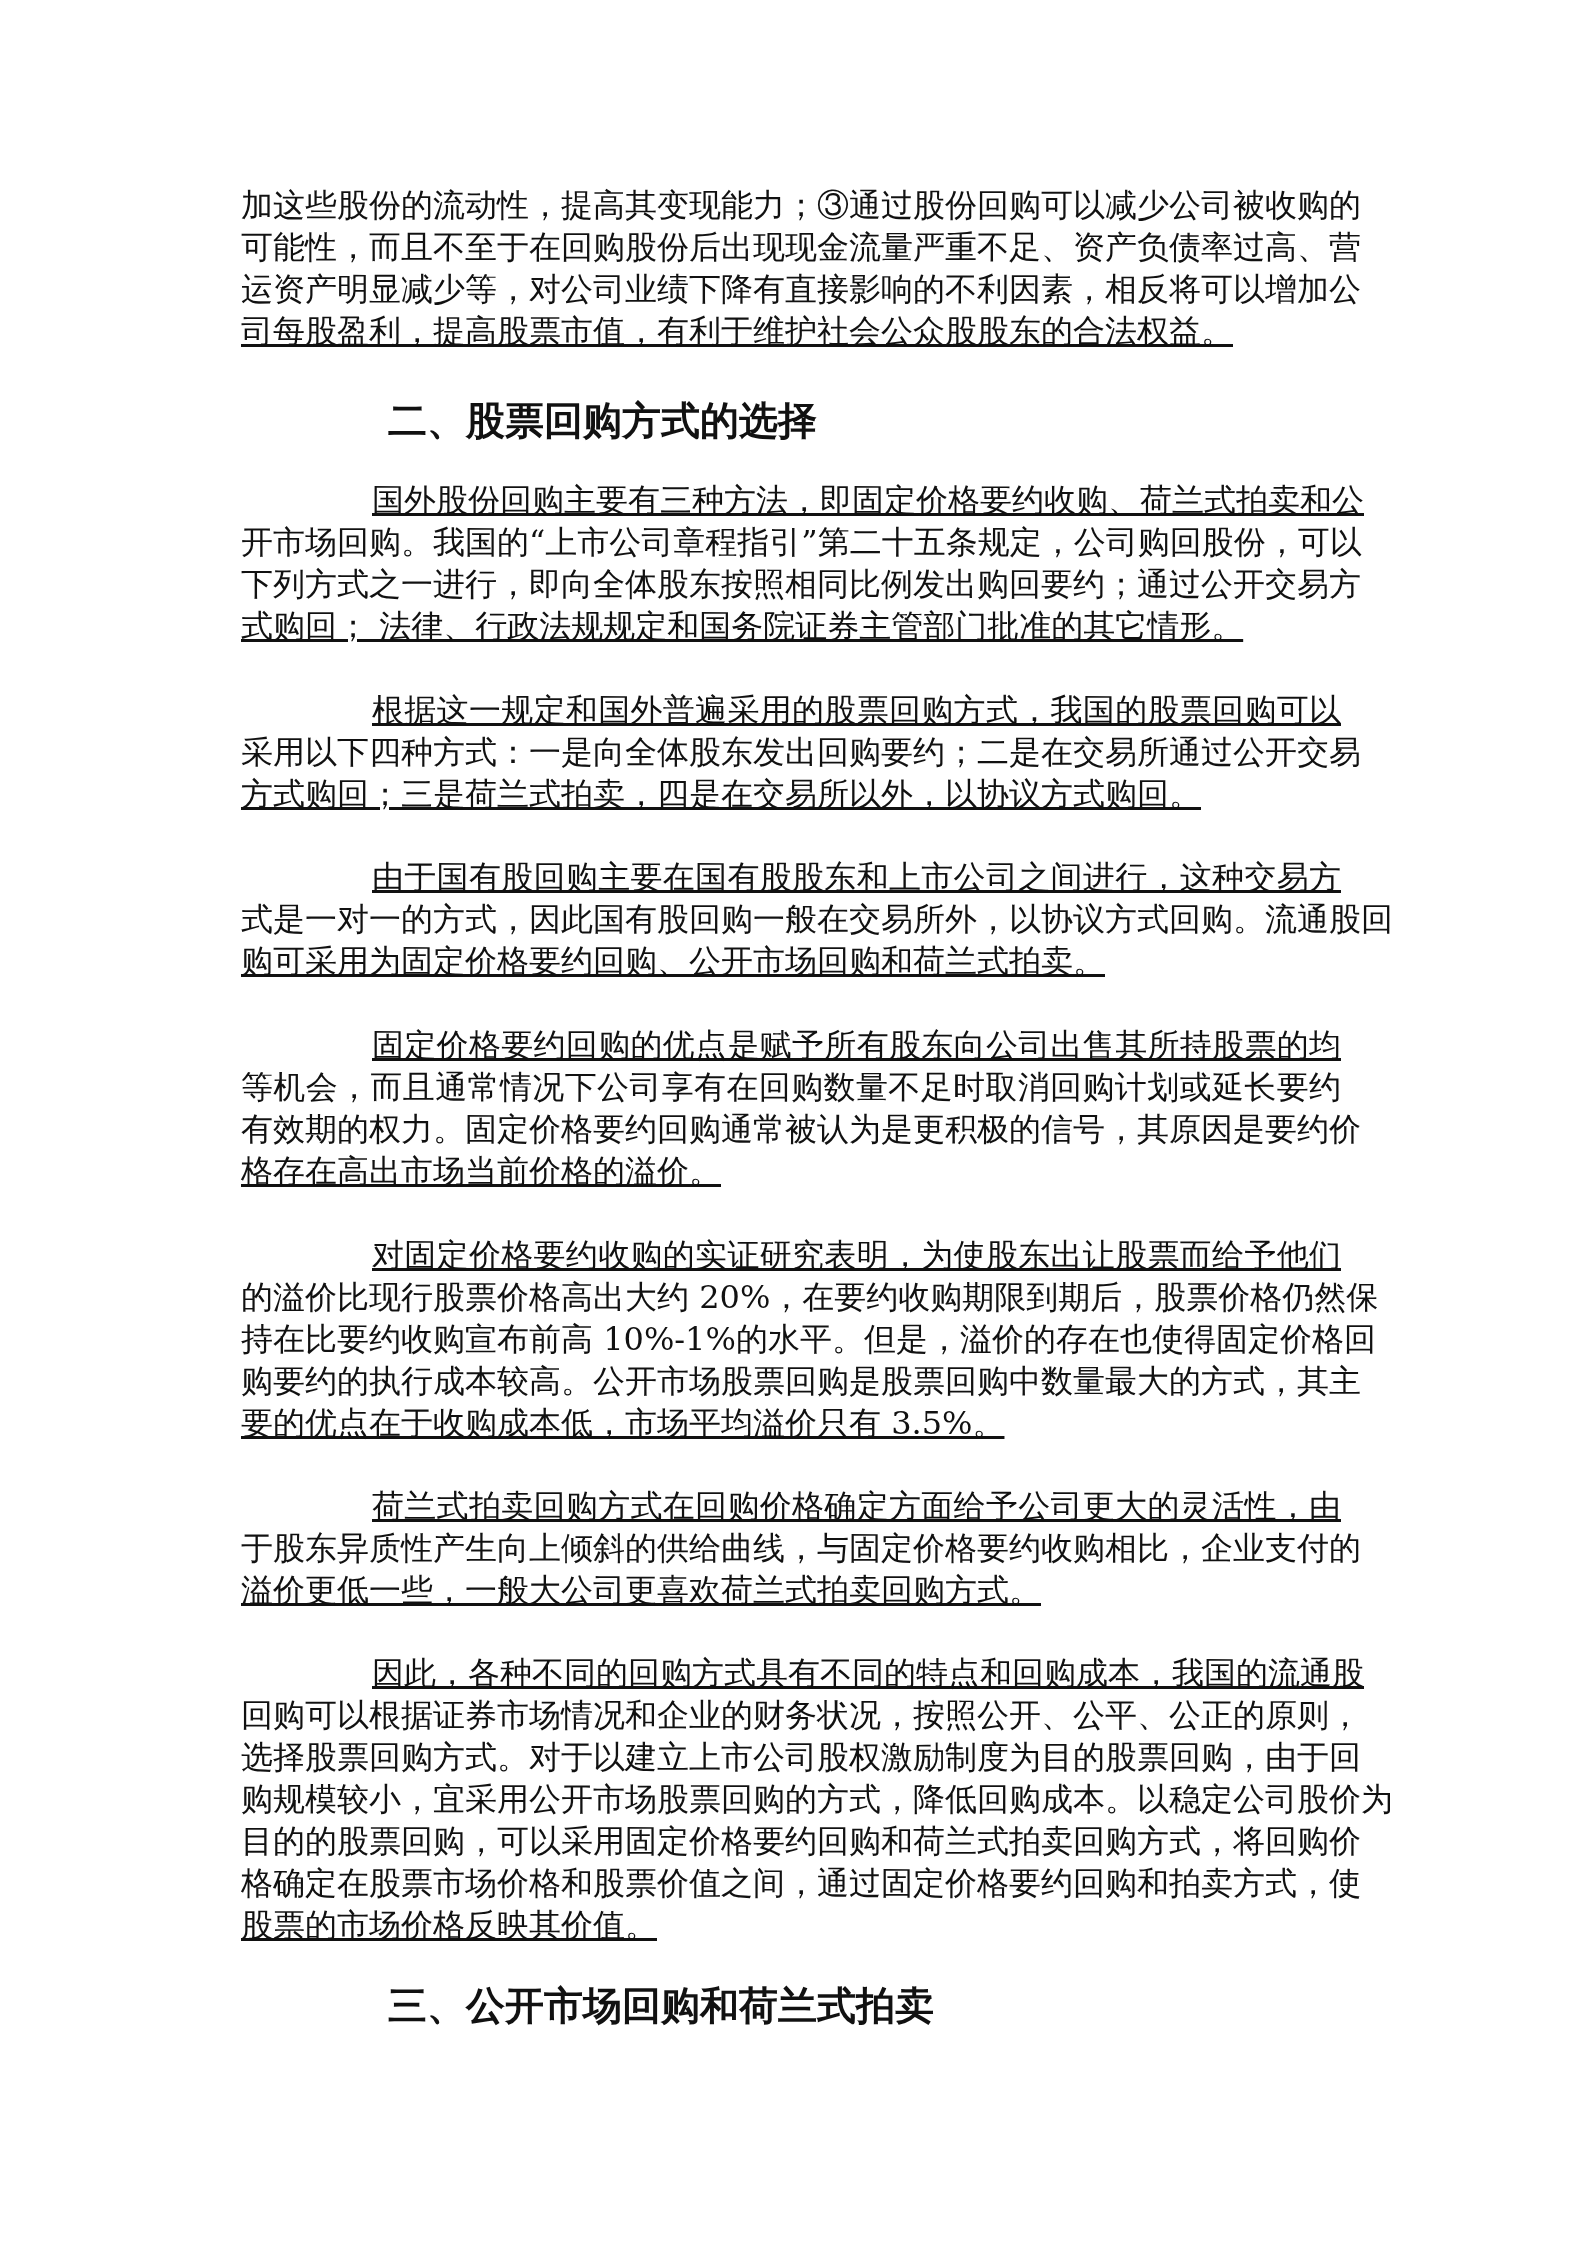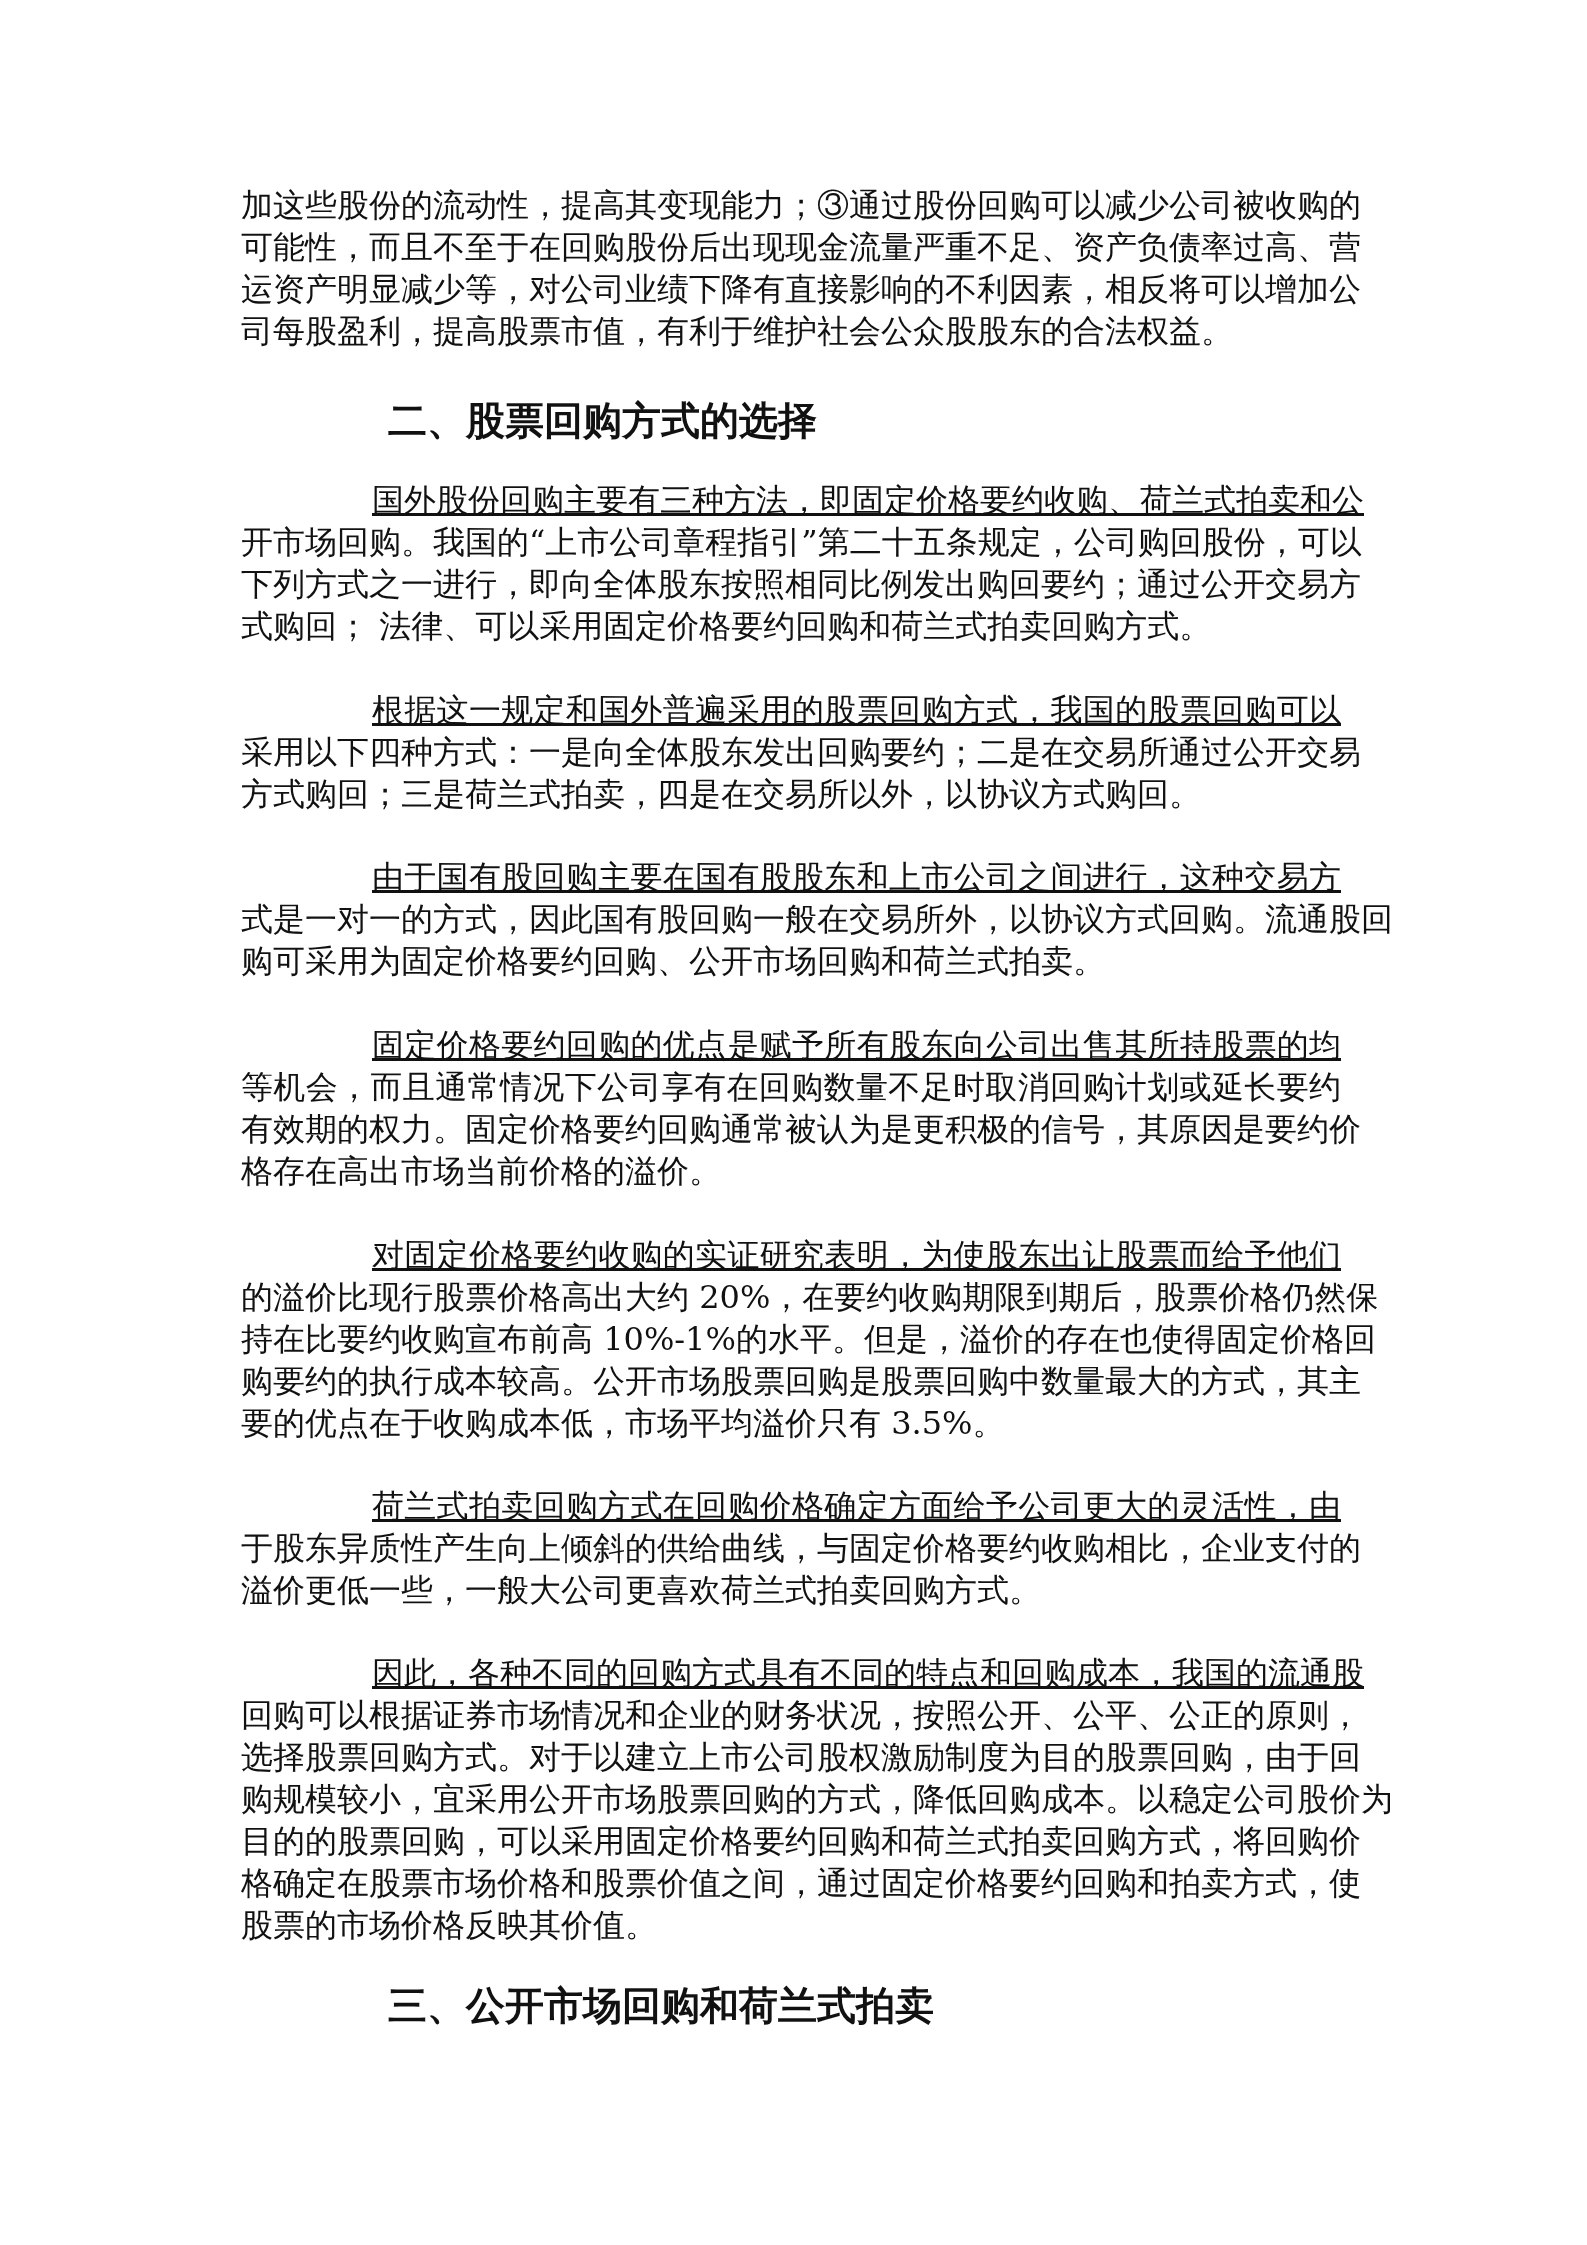--- a/index.html
+++ b/index.html
@@ -1,21 +1,21 @@
 <!DOCTYPE html>
 <html><head>
 <meta charset="utf-8">
 <style>
   html, body { margin: 0; padding: 0; background: #ffffff; }
   body { width: 1587px; height: 2245px; position: relative; overflow: hidden;
          font-family: "DejaVu Serif", "Liberation Serif", serif; color: #111; }
   .page { position: absolute; left: 0; top: 0; width: 1587px; height: 1764px; background: #fff; }
   .line { position: absolute; left: 241px; width: 1100px; height: 40px; font-size: 32px;
           line-height: 40px; white-space: nowrap; text-align: justify; text-align-last: justify; }
-  .line.last { text-align-last: left; }
+  .line.last { text-align-last: left; text-decoration: underline; }
   .line.indent { left: 372px; width: 969px; text-decoration: underline; }
   .heading { position: absolute; left: 388px; font-size: 39px; line-height: 40px;
              font-weight: bold; white-space: nowrap; }
 </style>
 </head>
 <body>
 
 <div class="page">
 
   <div>
@@ -24,21 +24,21 @@
     <div class="line" style="top:269px">运资产明显减少等，对公司业绩下降有直接影响的不利因素，相反将可以增加公</div>
     <div class="line last" style="top:311px">司每股盈利，提高股票市值，有利于维护社会公众股股东的合法权益。</div>
   </div>
 
   <div class="heading" style="top:400px">二、股票回购方式的选择</div>
 
   <div>
     <div class="line indent" style="top:480px">国外股份回购主要有三种方法，即固定价格要约收购、荷兰式拍卖和公</div>
     <div class="line" style="top:522px">开市场回购。我国的“上市公司章程指引”第二十五条规定，公司购回股份，可以</div>
     <div class="line" style="top:564px">下列方式之一进行，即向全体股东按照相同比例发出购回要约；通过公开交易方</div>
-    <div class="line last" style="top:606px">式购回；  法律、可以采用固定价格要约回购和荷兰式拍卖回购方式。</div>
+    <div class="line last" style="top:606px">式购回；  法律、行政法规规定和国务院证券主管部门批准的其它情形。</div>
   </div>
 
   <div>
     <div class="line indent" style="top:690px">根据这一规定和国外普遍采用的股票回购方式，我国的股票回购可以</div>
     <div class="line" style="top:732px">采用以下四种方式：一是向全体股东发出回购要约；二是在交易所通过公开交易</div>
     <div class="line last" style="top:774px">方式购回；三是荷兰式拍卖，四是在交易所以外，以协议方式购回。</div>
   </div>
 
   <div>
     <div class="line indent" style="top:857px">由于国有股回购主要在国有股股东和上市公司之间进行，这种交易方</div>

